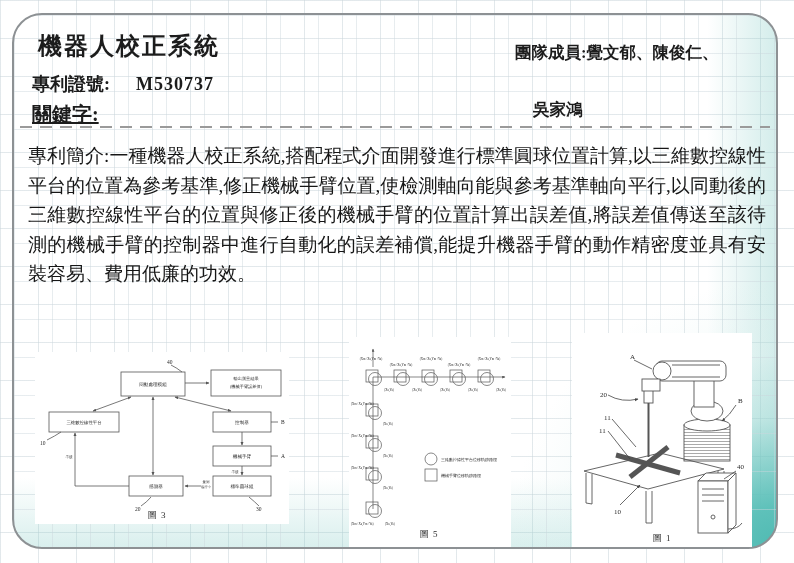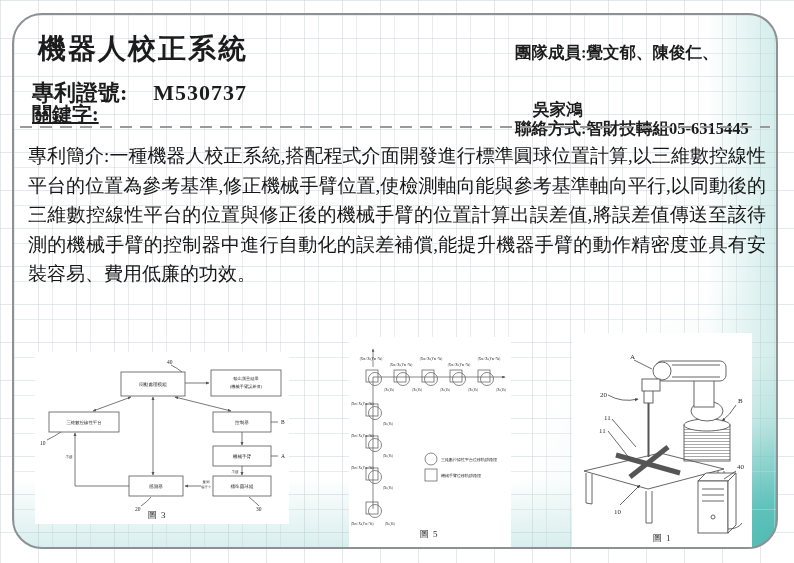--- a/index.html
+++ b/index.html
@@ -17,24 +17,24 @@
     border:2px solid #8d9194;border-radius:30px;box-sizing:border-box;
     background-image:
       linear-gradient(to right, rgba(203,214,220,.45) 1px, transparent 1px),
       linear-gradient(to bottom, rgba(203,214,220,.45) 1px, transparent 1px),
       radial-gradient(circle 430px at 100% 100%, #4fbab2 0%, #5ec1ba 9%, rgba(94,193,186,.75) 16%, rgba(148,213,208,.40) 30%, rgba(210,236,234,.20) 45%, rgba(255,255,255,0) 62%),
       linear-gradient(to left, rgba(130,203,197,.35) 0%, rgba(130,203,197,0) 9%),
       linear-gradient(to top, rgba(130,203,197,.30) 0%, rgba(130,203,197,0) 13%);
     background-size:38px 38px,38px 38px,auto,auto,auto;
   }
   .title{
-    position:absolute;left:24px;top:15px;font-size:28px;font-weight:bold;color:#1c1c1c;
+    position:absolute;left:24px;top:15px;font-size:24px;font-weight:bold;color:#1c1c1c;
     letter-spacing:2px;
   }
-  .patent-row{position:absolute;left:18px;top:63px;font-size:22px;font-weight:bold;color:#1c1c1c;}
+  .patent-row{position:absolute;left:18px;top:57px;font-size:18px;font-weight:bold;color:#1c1c1c;}
   .patent-number{margin-left:26px;letter-spacing:1px;}
   .keywords-row{position:absolute;left:18px;top:86px;font-size:20px;font-weight:bold;color:#1c1c1c;text-decoration:underline;}
   .team-block{
     position:absolute;left:501px;top:28px;width:262px;
     font-size:16.5px;font-weight:bold;color:#1c1c1c;line-height:19.5px;
   }
   .team-line-1{padding-left:12px;}
   .team-line-2{padding-left:18px;margin-top:37px;}
   .divider{
     position:absolute;left:6px;top:111px;width:750px;height:2px;
@@ -64,21 +64,20 @@
     <span>專利證號:</span><span class="patent-number">M530737</span>
   </div>
 
   <div class="keywords-row">
     <span>關鍵字:</span>
   </div>
 
   <div class="team-block">
     <div>團隊成員:覺文郁、陳俊仁、</div>
     <div class="team-line-2">吳家鴻</div>
-    <div>聯絡方式:智財技轉組05-6315445</div>
   </div>
 
   <div class="divider"></div>
 
   <div class="abstract">專利簡介:一種機器人校正系統,搭配程式介面開發進行標準圓球位置計算,以三維數控線性平台的位置為參考基準,修正機械手臂位置,使檢測軸向能與參考基準軸向平行,以同動後的三維數控線性平台的位置與修正後的機械手臂的位置計算出誤差值,將誤差值傳送至該待測的機械手臂的控制器中進行自動化的誤差補償,能提升機器手臂的動作精密度並具有安裝容易、費用低廉的功效。</div>
 
   <div class="fig-panel fig3-panel">
     <svg width="254" height="172" viewBox="0 0 254 172">
       <defs>
         <marker id="a3" markerWidth="5" markerHeight="5" refX="4" refY="2" orient="auto-start-reverse">

